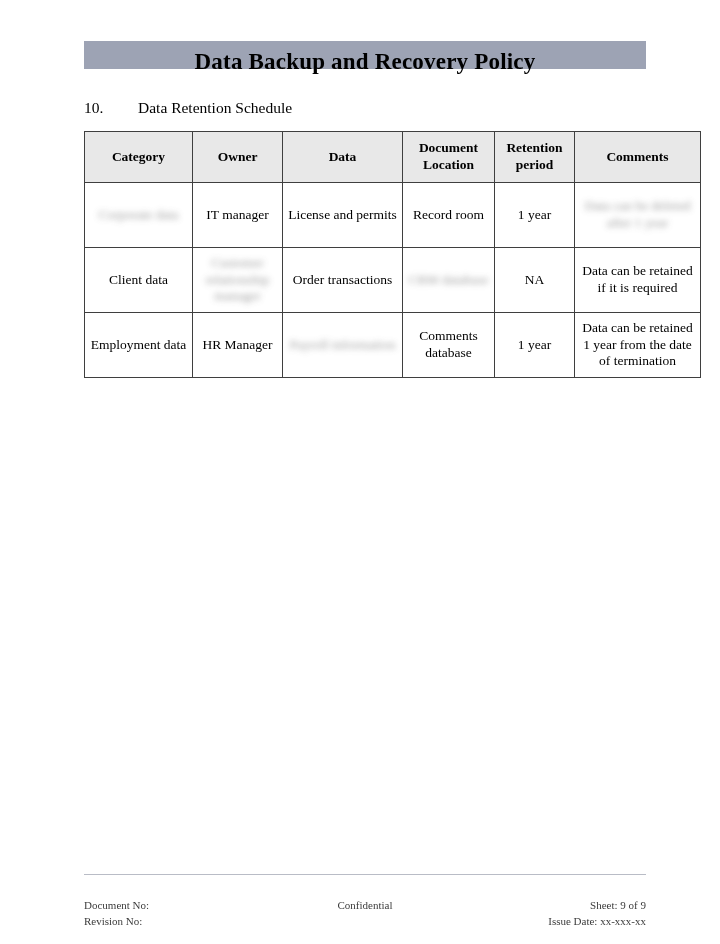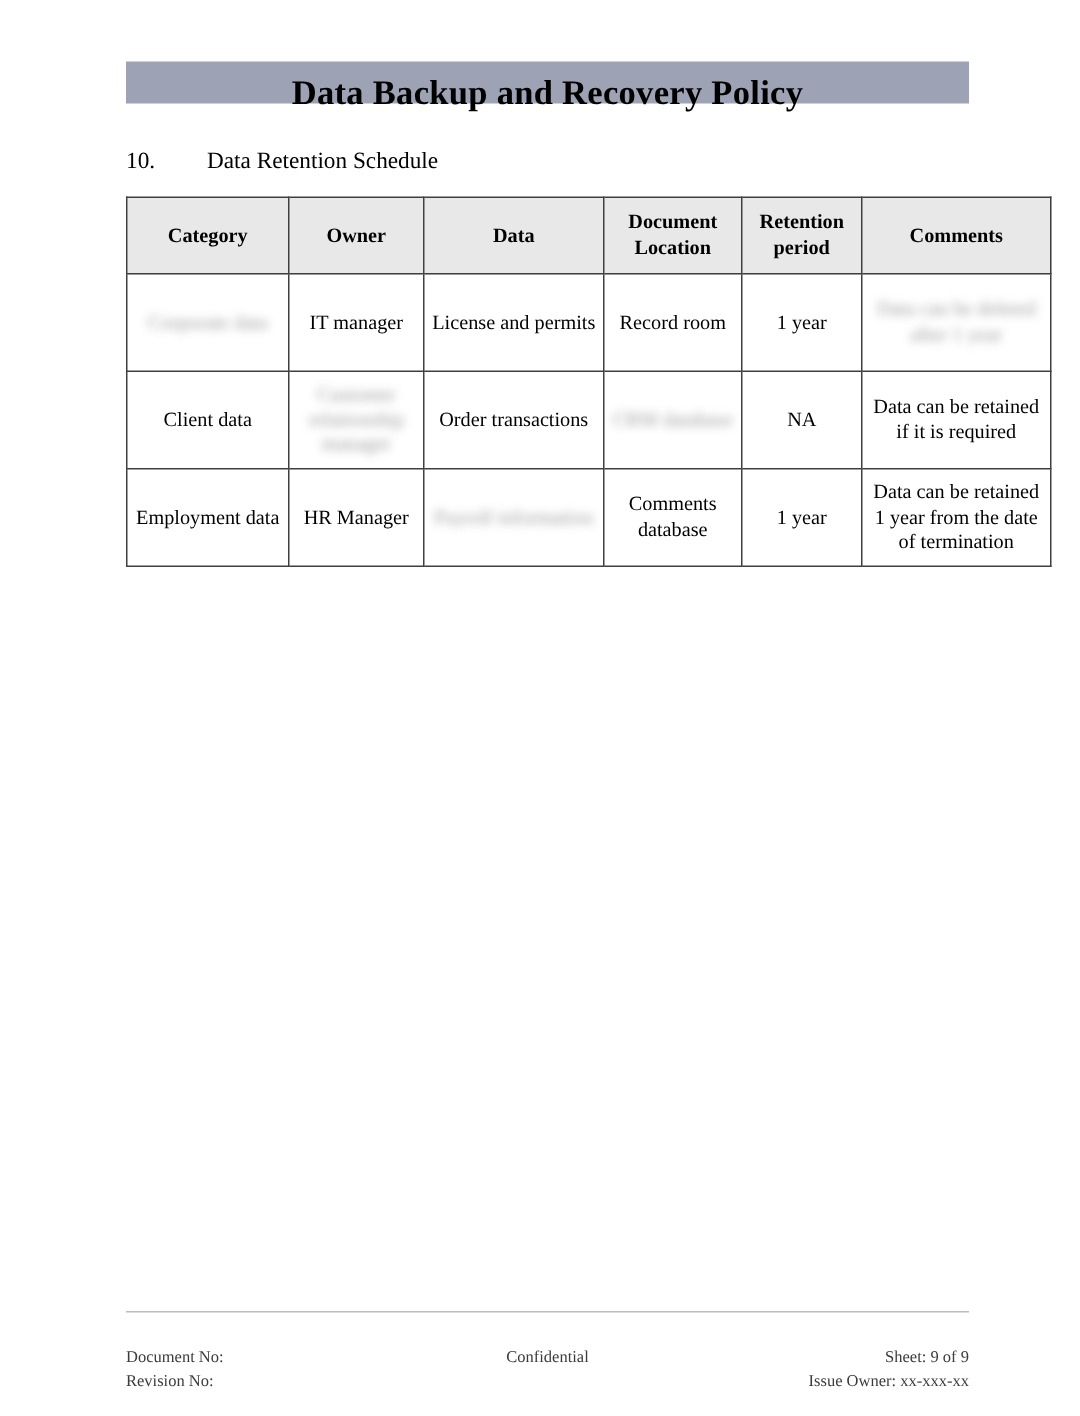--- a/index.html
+++ b/index.html
@@ -176,17 +176,17 @@
 
   <div class="footer">
     <div class="footer-row">
       <div class="footer-left">Document No:</div>
       <div class="footer-center">Confidential</div>
       <div class="footer-right">Sheet: 9 of 9</div>
     </div>
     <div class="footer-row">
       <div class="footer-left">Revision No:</div>
       <div class="footer-center"></div>
-      <div class="footer-right">Issue Owner: xx-xxx-xx</div>
+      <div class="footer-right">Issue Date: xx-xxx-xx</div>
     </div>
   </div>
 
 </div>
 
 </body></html>

